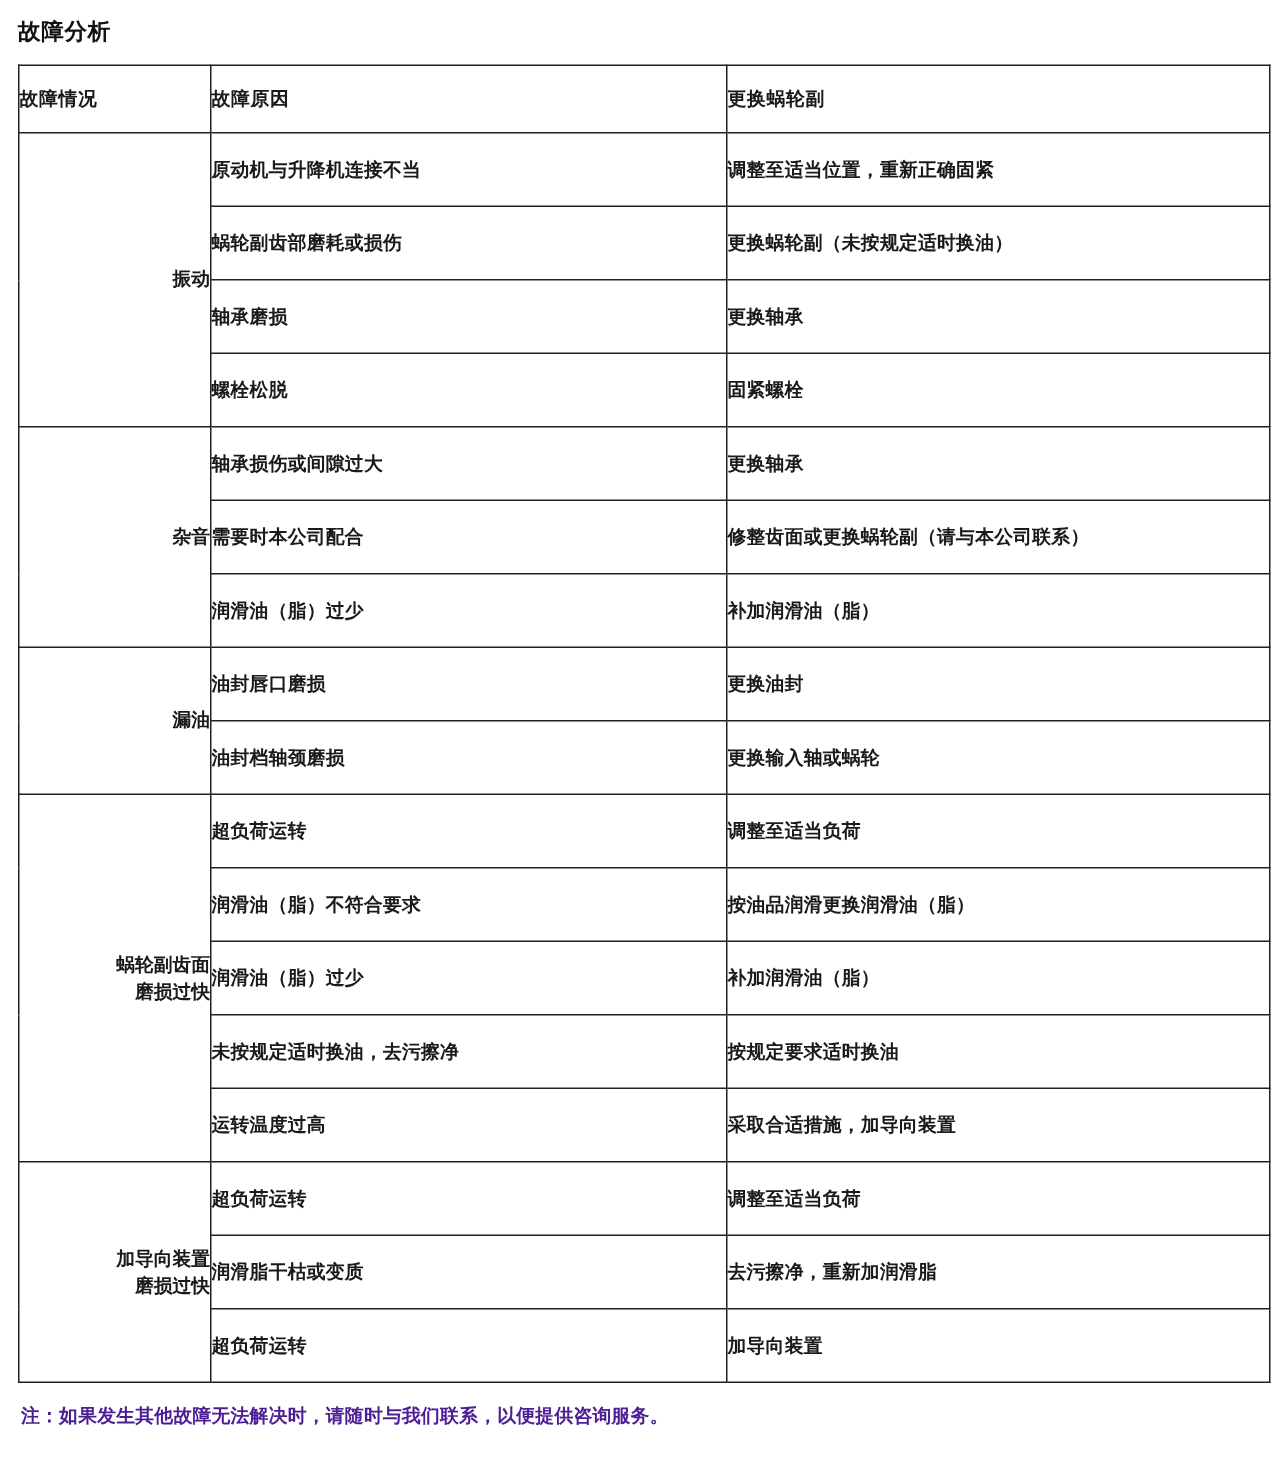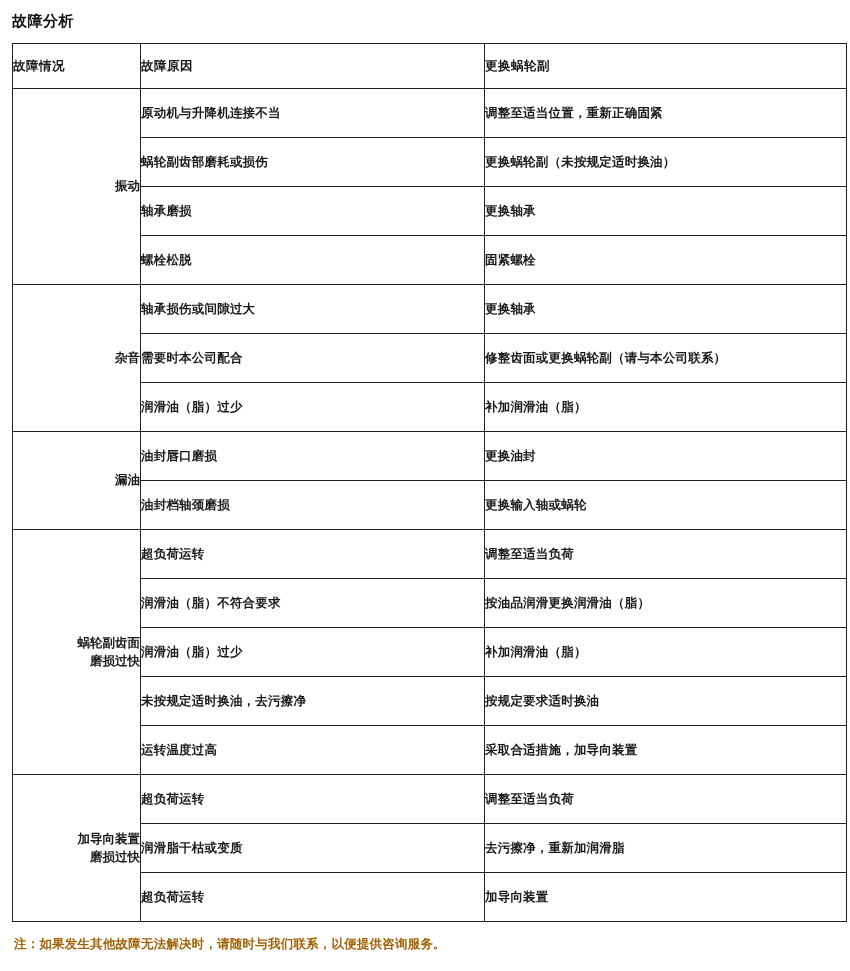--- a/index.html
+++ b/index.html
@@ -70,21 +70,21 @@
     padding-left: 22px;
     margin-top: 46px;
   }
   .row-line {
     white-space: nowrap;
   }
   .note {
     margin: 14px 0 0 6px;
     font-size: 12.5px;
     font-weight: bold;
-    color: #a16207;
+    color: #4c1d95;
     letter-spacing: 0.2px;
   }
 </style>
 </head>
 <body>
 
 <div class="page">
 
   <div class="doc-title">故障分析</div>
 

